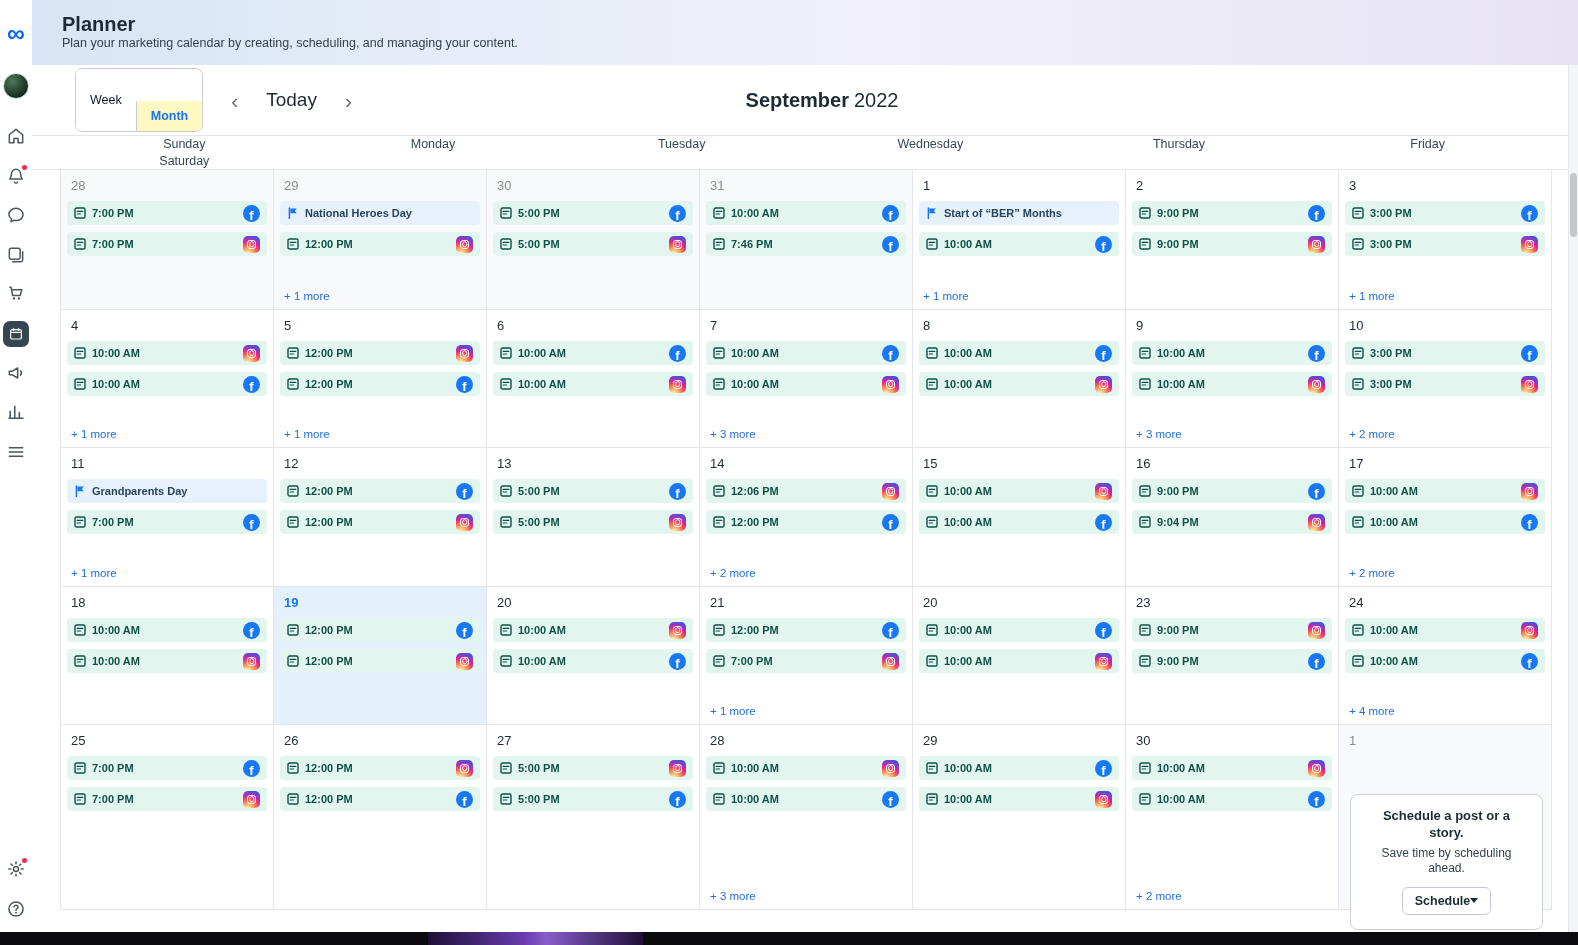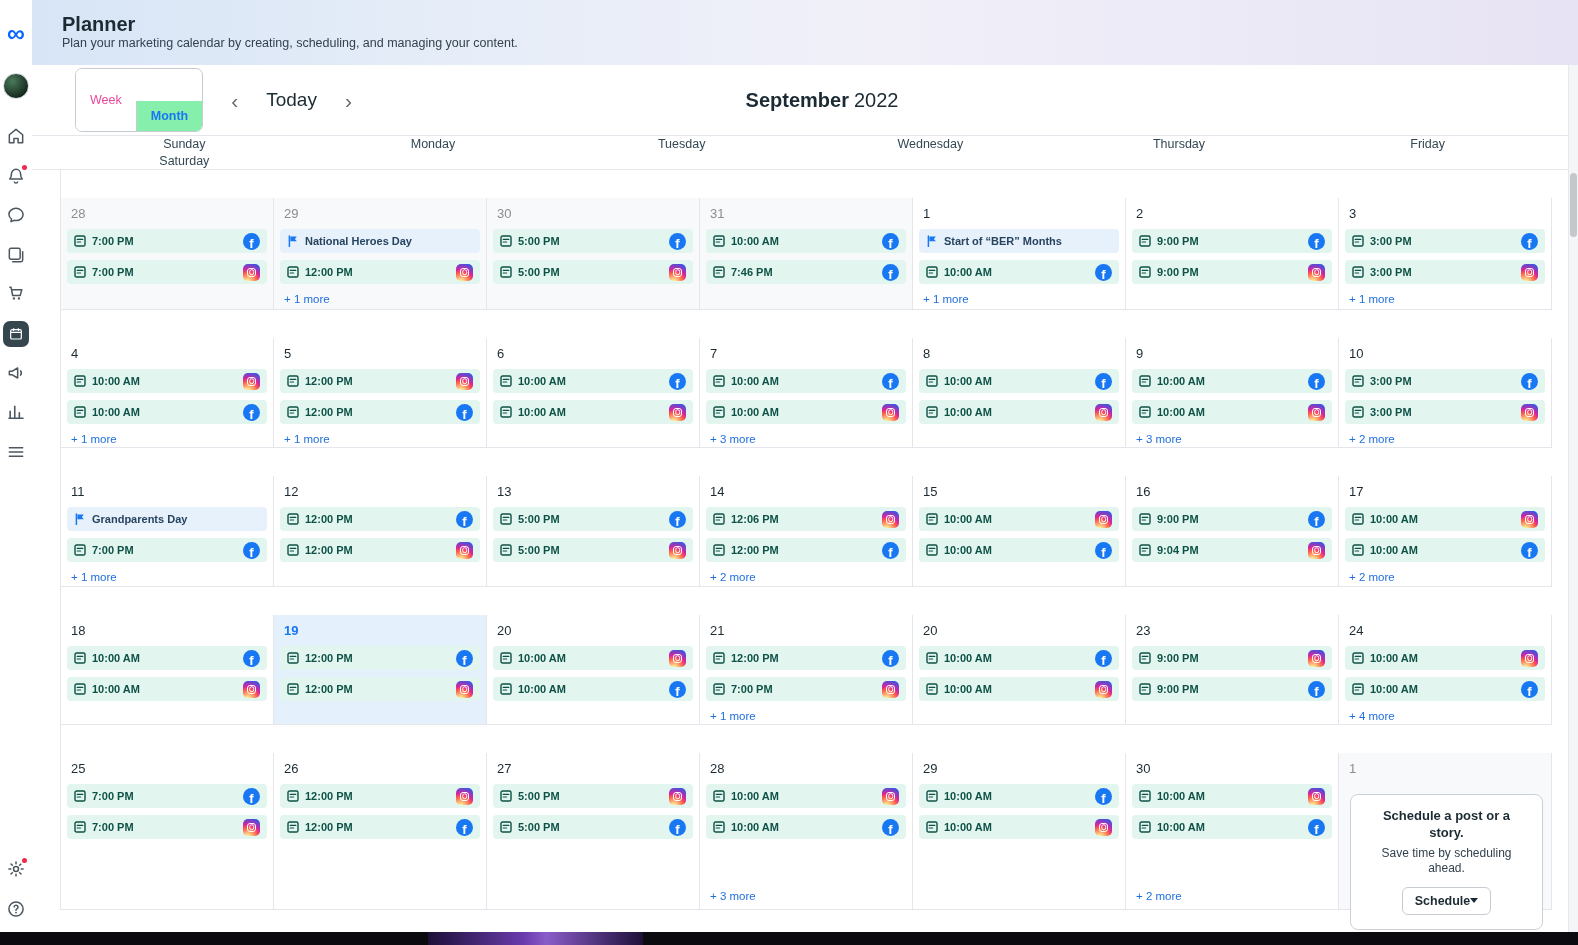--- a/index.html
+++ b/index.html
@@ -23,42 +23,42 @@
   
   .main { margin-left:32px; }
   .page-header { height:65px; padding:13px 0 0 30px;
     background:linear-gradient(90deg,#d7e5f6 0%, #e6edf8 28%, #f1f0f9 55%, #e7e3f4 100%); }
   .ph-title { font-size:20px; font-weight:700; color:#1c2b33; }
   .ph-sub { font-size:12.5px; color:#33424e; }
 
   .toolbar { position:relative; height:70px; background:#fff; }
   .toolbar-inner { display:flex; align-items:center; height:100%; padding-left:43px; gap:22px; }
   .seg { display:inline-flex; border:1px solid #c6cbd2; border-radius:7px; overflow:hidden; }
-  .seg-btn { padding:8px 14px; font-size:12.5px; color:#ec4899; background:#fff; border:none;
+  .seg-btn { padding:8px 14px; font-size:12.5px; color:#0f172a; background:#fff; border:none;
     cursor:pointer; font-family:inherit; }
-  .seg-btn.active { background:#86efac; color:var(--accent,#1877f2); font-weight:600;
+  .seg-btn.active { background:#fef9c3; color:var(--accent,#1877f2); font-weight:600;
     border-left:1px solid #c6cbd2;margin-top:32px; }
   .nav-btn { background:none; border:none; font-size:21px; color:#65676b; cursor:pointer;
     padding:0 6px; line-height:1; font-family:inherit; }
   .today-btn { background:none; border:none; font-size:19px; color:#1c2b33; cursor:pointer; font-family:inherit; }
   .cal-title { position:absolute; left:790px; top:50%; transform:translate(-50%,-50%);
     font-size:20px; color:#1c2b33; white-space:nowrap; }
   .cal-title .m { font-weight:700; }
   .cal-title .y { font-weight:400; margin-left:5px; }
 
   .dow-outer { border-top:1px solid var(--border,#e4e6eb); border-bottom:1px solid var(--border,#e4e6eb); }
   .dow-row { display:grid; grid-template-columns:repeat(6,1fr); margin:0 26px 0 28px; height:33px;
     align-items:center; }
   .dow { text-align:center; font-size:12.5px; color:#344854; }
 
   .calendar-grid { display:grid; grid-template-columns:repeat(7,1fr);
     grid-template-rows:140px 138px 139px 138px 185px; margin:0 26px 0 28px;
     border-left:1px solid var(--border,#e4e6eb); }
   .cell { border-right:1px solid var(--border,#e4e6eb); border-bottom:1px solid var(--border,#e4e6eb);
-    padding:6px; display:flex; flex-direction:column; background:#fff; overflow:hidden; cursor:pointer;margin-top:28px; }
+    padding:6px; display:flex; flex-direction:column; background:#fff; overflow:hidden; cursor:pointer; }
   .cell.muted { background:var(--muted-bg,#f8f9fa); }
   .cell.muted .day-num { color:#8a8d91; }
   .cell.today { background:var(--today-bg,#e4f0fc); }
   .cell.today .day-num { color:var(--accent,#1877f2); font-weight:700; }
   .day-num { font-size:13px; color:#1c2b33; padding:2px 0 8px 4px; }
 
   .chip { display:flex; align-items:center; height:24px; min-height:24px; padding:0 7px; gap:6px;
     background:var(--chip-bg,#e3f5ef); border-radius:4px; margin-bottom:7px;
     color:var(--chip-text,#0e5247); cursor:pointer; }
   .chip.holiday { background:var(--holiday-bg,#e7f1fc); color:var(--holiday-text,#27445f); }

